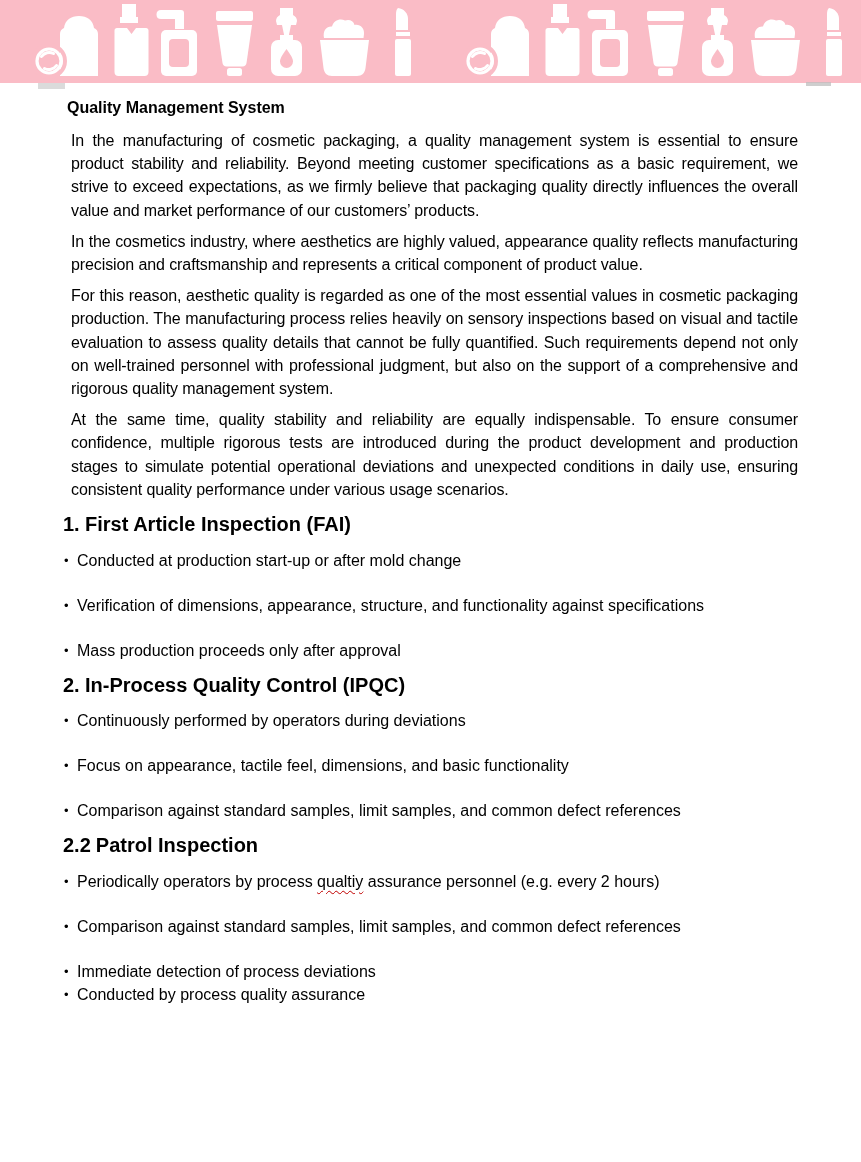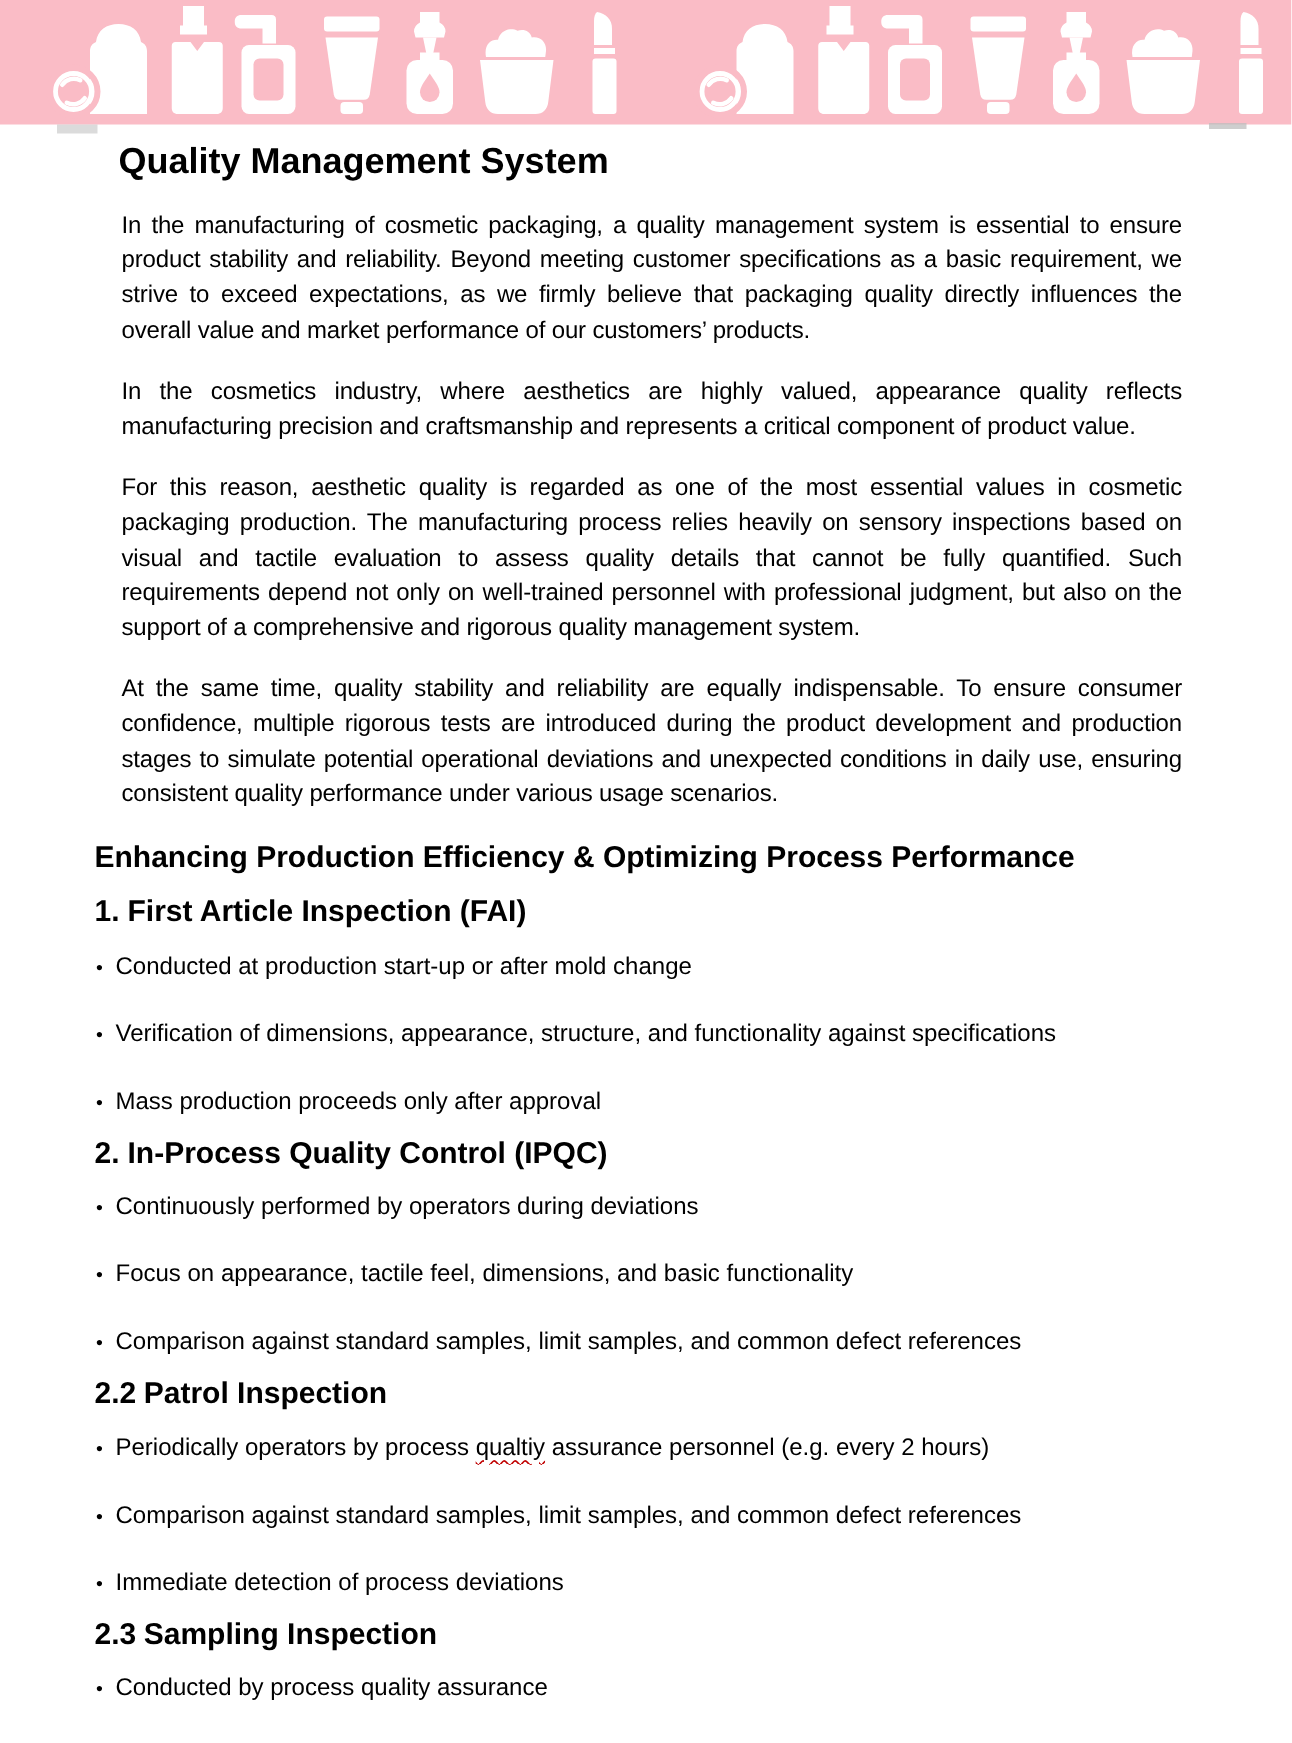--- a/index.html
+++ b/index.html
@@ -18,27 +18,27 @@
   .ring-gap{fill:none;stroke:var(--banner-bg,#FABCC6);stroke-width:4;}
   .ring{fill:none;stroke:var(--icon-fill,#fff);stroke-width:3.2;}
   .arc{fill:none;stroke:var(--icon-fill,#fff);stroke-width:3;stroke-linecap:round;}
   .artifact{position:absolute;background:var(--artifact-gray,#bdbdbd);}
   .artifact.left{left:38px;top:83px;width:27px;height:6px;opacity:.55;}
   .artifact.right{left:806px;top:82px;width:25px;height:4px;opacity:.75;}
   .page{
     padding:0 55px 0 63px;
   }
   h1.doc-h1{
-    font-size:24px;line-height:26px;font-weight:700;margin:12px 16px 4px;
+    font-size:16px;line-height:26px;font-weight:700;margin:12px 4px 4px;
   }
   h2.doc-h2{
     font-size:20px;line-height:26px;font-weight:700;margin:10px 0 9px;
   }
   p.body-p{
-    margin:18px;font-size:16px;line-height:23.2px;text-align:justify;
+    margin:8px;font-size:16px;line-height:23.2px;text-align:justify;
     letter-spacing:-0.1px;
   }
   .sec-head{
     font-size:20px;line-height:22.5px;font-weight:700;margin:12px 0 13px;
   }
   .sec-line{display:block;}
   .num-w{display:inline-block;width:22px;}
   .num-sub{display:inline-block;margin-right:5px;}
   .bullets{margin:0;}
   .bullet{
@@ -116,21 +116,20 @@
 
 <div class="page">
 
   <h1 class="doc-h1">Quality Management System</h1>
 
   <p class="body-p">In the manufacturing of cosmetic packaging, a quality management system is essential to ensure product stability and reliability. Beyond meeting customer specifications as a basic requirement, we strive to exceed expectations, as we firmly believe that packaging quality directly influences the overall value and market performance of our customers’ products.</p>
   <p class="body-p">In the cosmetics industry, where aesthetics are highly valued, appearance quality reflects manufacturing precision and craftsmanship and represents a critical component of product value.</p>
   <p class="body-p">For this reason, aesthetic quality is regarded as one of the most essential values in cosmetic packaging production. The manufacturing process relies heavily on sensory inspections based on visual and tactile evaluation to assess quality details that cannot be fully quantified. Such requirements depend not only on well-trained personnel with professional judgment, but also on the support of a comprehensive and rigorous quality management system.</p>
   <p class="body-p">At the same time, quality stability and reliability are equally indispensable. To ensure consumer confidence, multiple rigorous tests are introduced during the product development and production stages to simulate potential operational deviations and unexpected conditions in daily use, ensuring consistent quality performance under various usage scenarios.</p>
 
-  <h2 class="doc-h2">Enhancing Production Efficiency &amp; Optimizing Process Performance</h2>
 
   <div class="sec-head">
     <span class="num-w">1.</span><span>First Article Inspection (FAI)</span>
   </div>
   <div class="bullets">
     <div class="bullet">
       <span class="dot">•</span>
       <span class="btext">Conducted at production start-up or after mold change</span>
     </div>
     <div class="bullet">
@@ -172,23 +171,20 @@
     <div class="bullet">
       <span class="dot">•</span>
       <span class="btext">Comparison against standard samples, limit samples, and common defect references</span>
     </div>
     <div class="bullet">
       <span class="dot">•</span>
       <span class="btext">Immediate detection of process deviations</span>
     </div>
   </div>
 
-  <div class="sec-head">
-    <span class="num-sub">2.3</span><span>Sampling Inspection</span>
-  </div>
   <div class="bullets">
     <div class="bullet">
       <span class="dot">•</span>
       <span class="btext">Conducted by process quality assurance</span>
     </div>
   </div>
 
 </div>
 
 </body></html>

